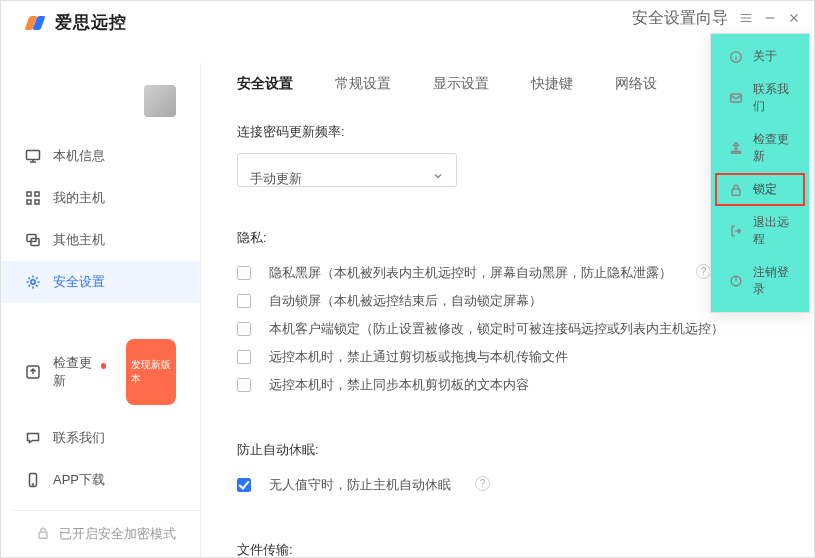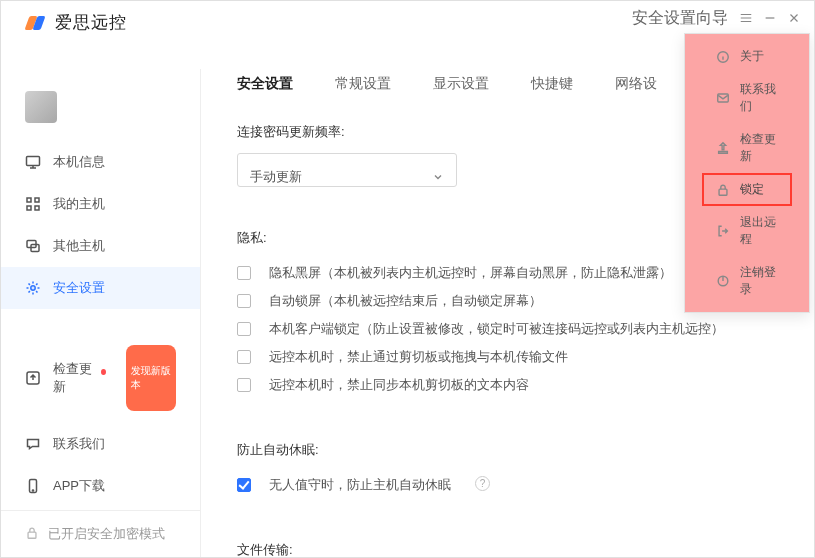--- a/index.html
+++ b/index.html
@@ -42,30 +42,31 @@
   }
   .brand .logo-shape { width: 22px; height: 22px; position: relative; }
   .brand .logo-shape::before,
   .brand .logo-shape::after {
     content: ""; position: absolute; width: 8px; height: 14px;
     transform: skewX(-20deg); border-radius: 2px;
     top: 4px;
   }
   .brand .logo-shape::before { left: 2px; background: #ff8a3d; }
   .brand .logo-shape::after  { left: 10px; background: #2d74ff; }
-  .brand .brand-text { font-size: 17px; font-weight: 400; color: #222; letter-spacing: 1px; text-align: right; }
+  .brand .brand-text { font-size: 17px; font-weight: 700; color: #222; letter-spacing: 1px; text-align: right; }
 
   
   .sidebar {
     position: absolute;
-    top: 68px; left: 0; bottom: 0;
+    top: 62px; left: 0; bottom: 0;
     width: 200px;
     border-right: 1px solid #eee;
     display: flex; flex-direction: column;
     padding-top: 8px;
+    align-items: flex-end;
   }
   .avatar-block {
     display: flex; align-items: center;
     padding: 14px 24px 18px 24px;
   }
   .avatar {
     width: 32px; height: 32px; border-radius: 4px;
     background: linear-gradient(135deg,#d0d0d0,#a8a8a8);
   }
   .nav { list-style: none; }
@@ -110,22 +111,22 @@
     display: flex; gap: 42px;
     font-size: 14px; color:#666;
     margin-bottom: 26px;
   }
   .tabs .tab { cursor:pointer; padding-bottom:4px; }
   .tabs .tab.active { color:#222; font-weight:600; }
   .section-label { font-size:13px; color:#333; margin: 22px 0 12px 0; }
   .select-box {
     width: 220px; height: 34px;
     border:1px solid #d9d9d9; border-radius:3px;
-    display:flex; align-items:flex-end; justify-content:space-between;
-    padding: 0 12px; color:#555; font-size:13px;
+    display:flex; align-items:flex-start; justify-content:space-between;
+    padding: 16px 12px; color:#555; font-size:13px;
     cursor:pointer; background:#fff;gap:24px;
   }
   .select-box .chev svg{ width:12px; height:12px; stroke:#888; fill:none; stroke-width:1.8;}
   .checks { margin-top:6px; }
   .chk-row {
     display:flex; align-items:flex-start; gap:18px;
     padding: 5px 0; font-size:13px; color:#555;
   }
   .chk {
     width:14px; height:14px; border:1px solid #bbb; border-radius:2px;
@@ -142,25 +143,25 @@
     width:15px; height:15px; border:1px solid #ccc; border-radius:50%;
     display:inline-flex; align-items:center; justify-content:center;
     font-size:10px; color:#aaa; margin-left:6px; cursor:pointer;
   }
   .group-gap { height: 20px; }
 
   
   .menu {
     position:absolute;
     top:32px; right:4px;
-    width:126px;
-    background:#fca5a5;
+    width:100px;
+    background:#5eead4;
     border:1px solid #e3e3e3;
     box-shadow: 0 4px 14px rgba(0,0,0,.10);
-    padding:6px 17px;
+    padding:6px 4px;
     z-index:50;
   }
   .menu .mi {
     display:flex; align-items:center; gap:10px;
     padding:8px 14px; font-size:12px; color:#555;
     cursor:pointer;
   }
   .menu .mi .mic { width:14px; height:14px; display:flex; align-items:center; justify-content:center;}
   .menu .mi .mic svg { width:14px; height:14px; stroke:#888; fill:none; stroke-width:1.6;}
   .menu .mi.highlight {

